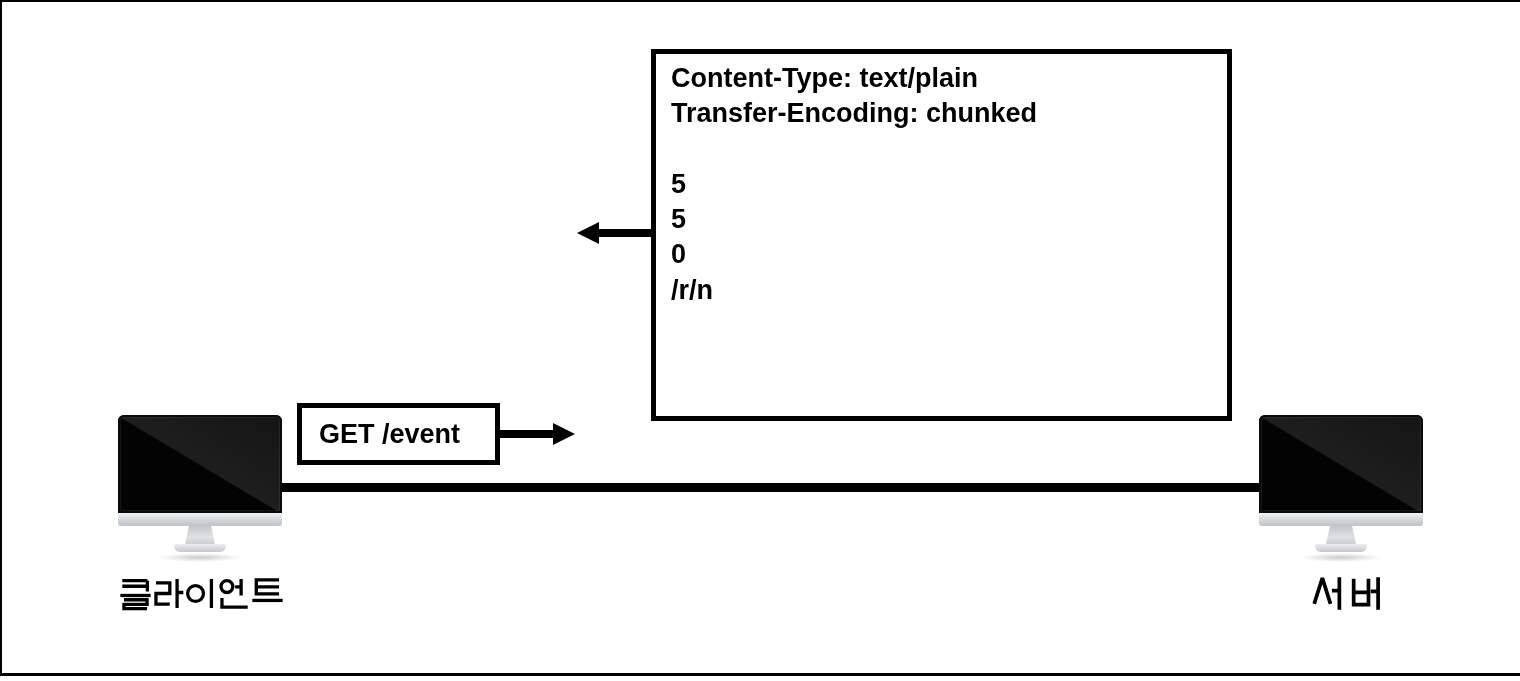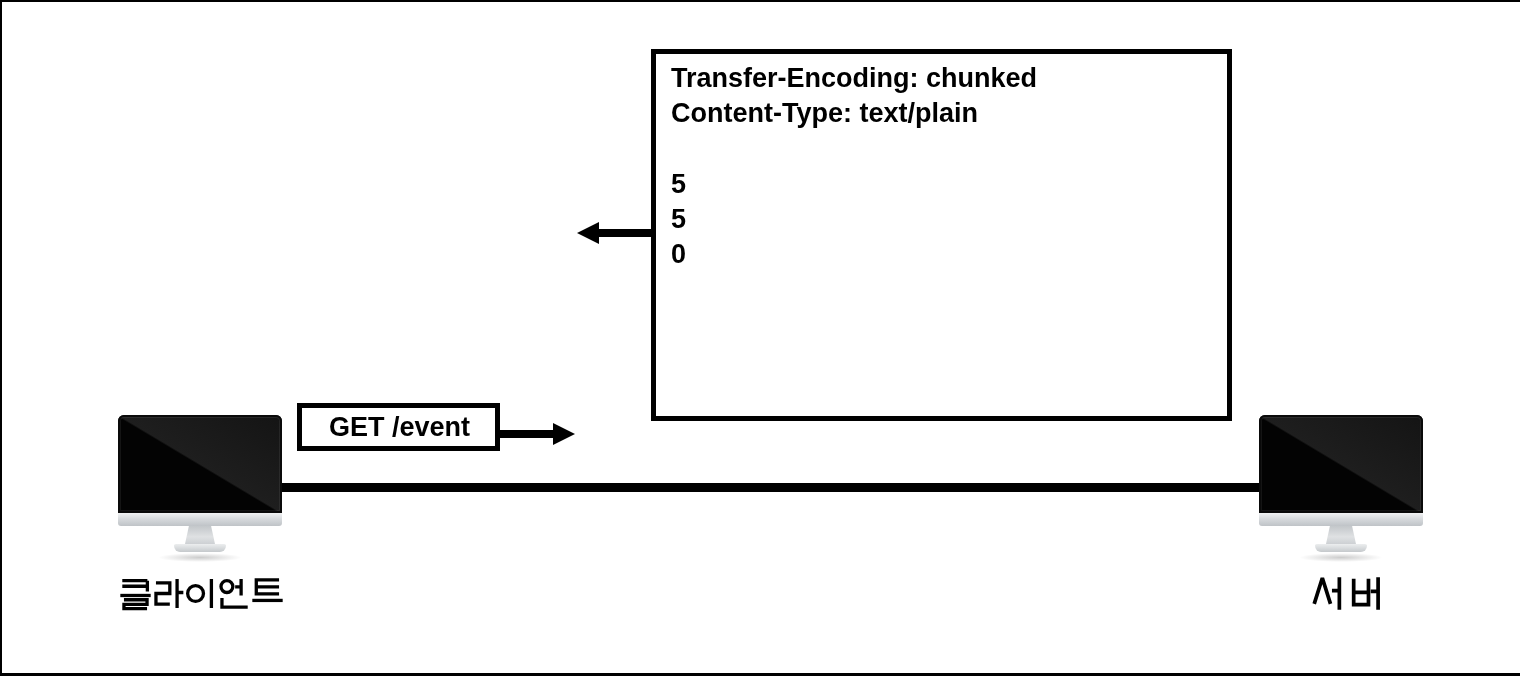--- a/index.html
+++ b/index.html
@@ -35,27 +35,27 @@
     line-height: 35.3px;
     height: 35.3px;
     color: #000;
     white-space: pre;
   }
 
   
   .request-box {
     position: absolute;
     left: 297px; top: 403px;
-    width: 203px; height: 48px;
+    width: 203px; height: 62px;
     border: 5px solid #000;
     background: #fff;
     z-index: 3;
     display: flex;
     align-items: center;
-    padding-left: 27px;
+    padding-left: 17px;
   }
   .request-box .label {
     font-size: 27px;
     font-weight: 700;
     color: #000;
     white-space: pre;
   }
 
   
   .arrow-shaft { position: absolute; background: #000; z-index: 3; }
@@ -138,26 +138,27 @@
 </head>
 <body>
 
 <div class="canvas">
 
   <div class="frame-top"></div>
   <div class="frame-left"></div>
   <div class="frame-bottom"></div>
 
   <div class="response-box">
+    <div class="resp-line">Content-Type: text/plain</div>
     <div class="resp-line">Transfer-Encoding: chunked</div>
-    <div class="resp-line">Content-Type: text/plain</div>
     <div class="resp-line"></div>
     <div class="resp-line">5</div>
     <div class="resp-line">5</div>
     <div class="resp-line">0</div>
+    <div class="resp-line">/r/n</div>
   </div>
 
   <div class="arrow-shaft resp-arrow-shaft"></div>
   <div class="arrow-head resp-arrow-head"></div>
 
   <div class="request-box">
     <span class="label">GET /event</span>
   </div>
 
   <div class="arrow-shaft req-arrow-shaft"></div>

